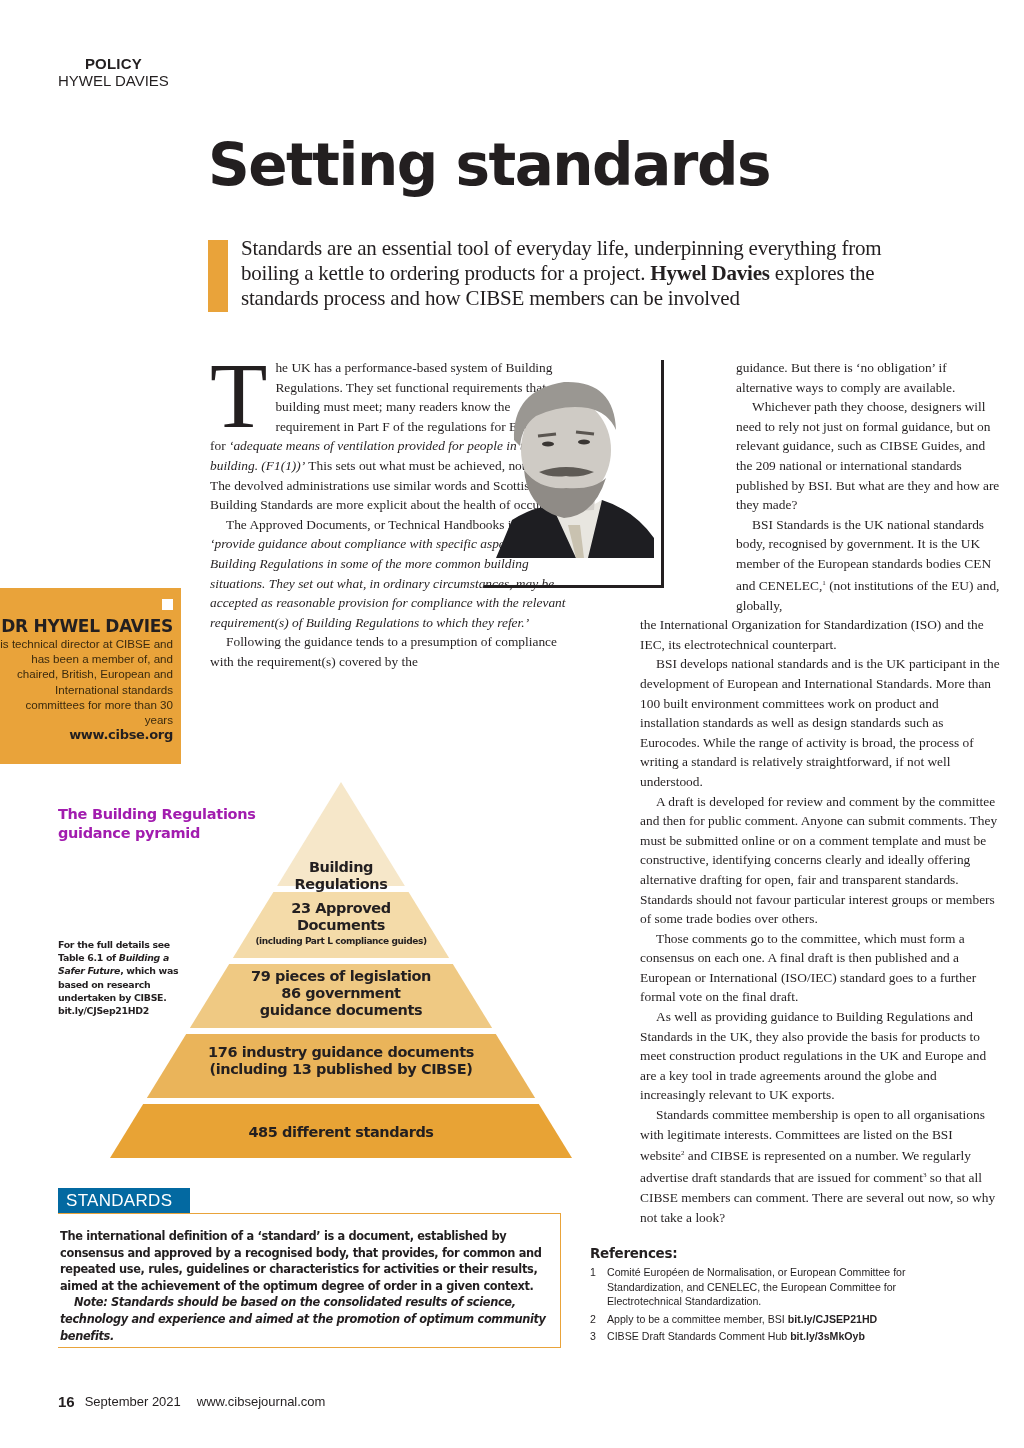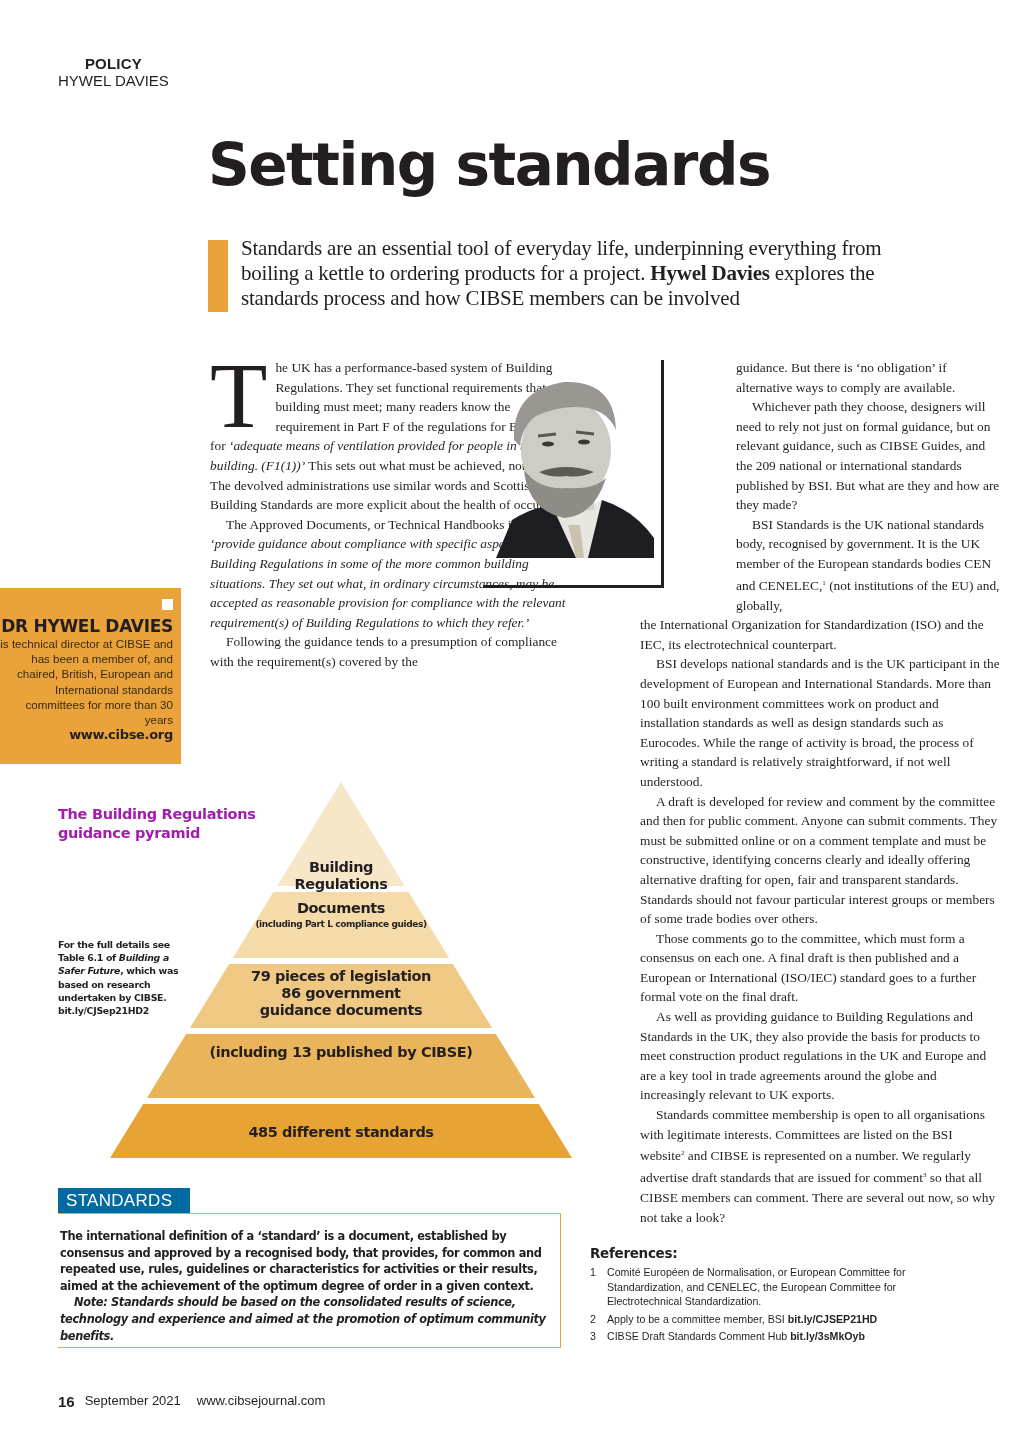--- a/index.html
+++ b/index.html
@@ -56,21 +56,21 @@
   .std-box p.note { font-style: italic; text-indent: 14px; }
 
   
   .refs { position: absolute; left: 590px; top: 1245px; width: 360px; }
   .refs h3 { font-family: "DejaVu Sans", sans-serif; font-size: 13.5px; font-weight: 700; color: #231f20; margin-bottom: 4px; letter-spacing: -0.3px; }
   .refs ol { list-style: none; }
   .refs li { display: flex; font-family: "Liberation Sans", sans-serif; font-size: 10.6px; line-height: 14.5px; color: #231f20; margin-bottom: 3px; }
   .refs li .num { width: 17px; flex: none; }
   .refs li b { font-weight: 700; }
 
-  .footer { position: absolute; left: 58px; top: 1393px; font-family: "Liberation Sans", sans-serif; font-size: 13px; color: #231f20; display: flex; gap: 10px; align-items: flex-start; }
+  .footer { position: absolute; left: 58px; top: 1393px; font-family: "Liberation Sans", sans-serif; font-size: 13px; color: #231f20; display: flex; gap: 10px; align-items: center; }
   .footer .pg { font-weight: 700; font-size: 15px; }
 </style>
 </head>
 <body>
 
 <div class="header">
   <span class="section">POLICY</span>
   <span class="bar"></span>
   <span class="author">HYWEL DAVIES</span>
 </div>
@@ -149,29 +149,31 @@
       <polygon points="119.18617021276596,182 342.81382978723406,182 382.1329787234042,246 79.86702127659575,246" fill="#efc983"></polygon>
       <polygon points="76.18085106382978,252 385.8191489361702,252 425.13829787234044,316 36.861702127659555,316" fill="#eab45a"></polygon>
       <polygon points="33.17553191489361,322 428.8244680851064,322 462,376 0,376" fill="#e8a335"></polygon>
     </svg>
   <div id="pyr-labels">
       <div class="tier-label" style="top: 64px; margin-top: 13px;">
         <div class="main">Building</div>
         <div class="main">Regulations</div>
       </div>
       <div class="tier-label" style="top: 118px;">
+        <div class="main">23 Approved</div>
         <div class="main">Documents</div>
         <div class="sub">(including Part L compliance guides)</div>
       </div>
       <div class="tier-label" style="top: 186px;">
         <div class="main">79 pieces of legislation</div>
         <div class="main">86 government</div>
         <div class="main">guidance documents</div>
       </div>
       <div class="tier-label" style="top: 262px;">
+        <div class="main">176 industry guidance documents</div>
         <div class="main">(including 13 published by CIBSE)</div>
       </div>
       <div class="tier-label" style="top: 342px;">
         <div class="main">485 different standards</div>
       </div>
     </div>
 </div>
 
 <div class="std-tab">STANDARDS</div>
 <div class="std-box">

